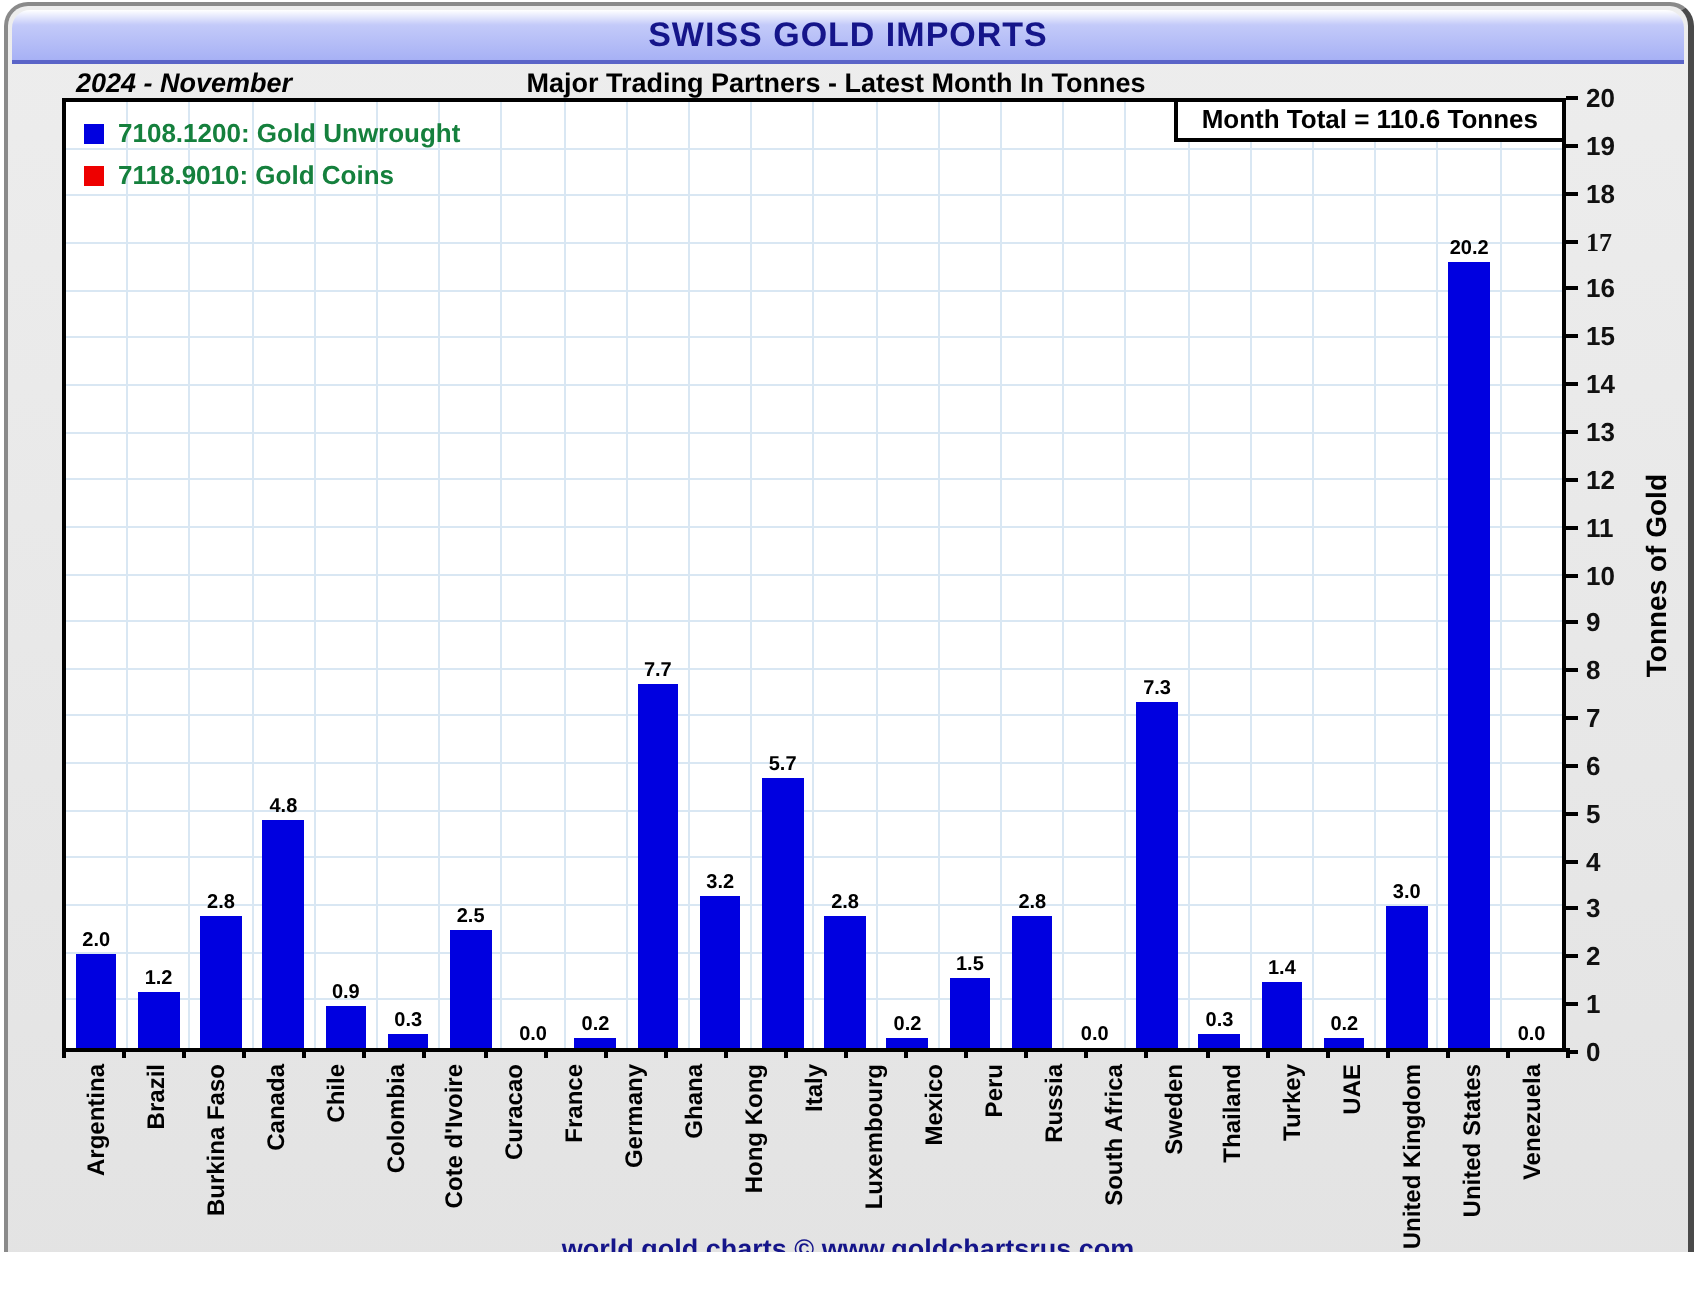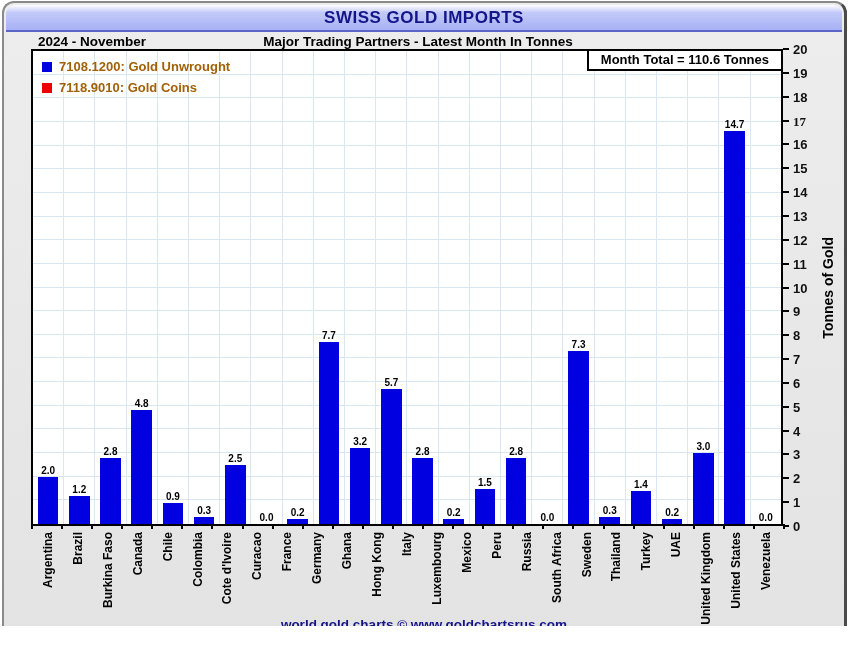--- a/index.html
+++ b/index.html
@@ -4,33 +4,33 @@
 <style>
   html,body{margin:0;padding:0;background:#fff;}
   .stage{position:relative;width:850px;height:626px;font-family:"Liberation Sans",sans-serif;overflow:hidden;}
   .frame{position:absolute;left:2px;top:1px;width:840px;height:638px;background:linear-gradient(180deg,#ededed,#e3e3e3);
          border:2px solid #8a8a8a;border-right:3px solid #4a4a4a;border-bottom:5px solid #161616;border-radius:12px;}
   .titlebar{position:absolute;left:2px;top:2px;right:2px;height:25px;border-radius:9px 9px 0 0;
             background:linear-gradient(180deg,#ffffff 0%,#c3caf9 30%,#a7b1f5 100%);
             border-bottom:2px solid #5a64c8;display:flex;align-items:center;justify-content:center;}
   .titlebar .t{font-size:17px;font-weight:bold;color:#15158a;letter-spacing:.5px;}
   .subrow{position:absolute;left:28px;right:40px;top:31px;height:15px;}
-  .sub-left{position:absolute;left:6px;top:0;font-size:13.5px;font-weight:bold;color:#000;}
+  .sub-left{position:absolute;left:6px;top:0;font-size:13.5px;font-weight:bold;color:#000;font-style:italic;}
   .sub-center{position:absolute;left:0;right:0;top:0;text-align:center;font-size:13.5px;font-weight:bold;color:#000;}
   .plot{position:absolute;left:27px;top:46px;width:748px;height:473px;background:#fff;border:2px solid #000;}
   .hgrid{position:absolute;left:0;right:0;height:1px;background:#d9e7f3;}
   .bars{position:absolute;left:0;top:0;width:100%;height:100%;display:flex;align-items:flex-end;}
   .slot{flex:1 1 0;height:100%;display:flex;flex-direction:column;align-items:center;justify-content:flex-end;position:relative;}
   .slot.gl{border-left:1px solid #d9e7f3;}
   .bval{font-size:10px;font-weight:bold;color:#000;line-height:11px;margin-bottom:1px;white-space:nowrap;}
   .bar{width:68%;background:#0000e0;}
   .legend{position:absolute;left:9px;top:5px;}
   .lrow{display:flex;align-items:center;height:21px;}
   .lsw{width:10px;height:10px;margin-right:7px;}
-  .ltx{font-size:13px;font-weight:bold;color:#a16207;white-space:nowrap;}
+  .ltx{font-size:13px;font-weight:bold;color:#15803d;white-space:nowrap;}
   .mtotal{position:absolute;top:0;right:0;background:#fff;border-left:2px solid #000;border-bottom:2px solid #000;
           padding:1px 12px 2px 12px;font-size:13px;font-weight:bold;color:#000;white-space:nowrap;}
   .yaxis{position:absolute;left:779px;top:46px;width:40px;height:477px;}
   .ytick{position:absolute;left:0;width:6px;height:2px;background:#000;transform:translateY(1px);}
   .ylab{position:absolute;left:10px;transform:translateY(50%);font-size:13px;font-weight:600;color:#111;line-height:13px;}
   .yaxis-title{position:absolute;left:812px;top:46px;height:477px;width:24px;display:flex;align-items:center;justify-content:center;}
   .yaxis-title span{writing-mode:vertical-rl;text-orientation:mixed;transform:rotate(180deg);font-size:14px;font-weight:bold;color:#000;white-space:nowrap;}
   .xticks{position:absolute;left:27px;top:521px;width:752px;height:6px;}
   .xtick{position:absolute;top:0;width:2px;height:5px;background:#000;}
   .xlabels{position:absolute;left:29px;top:529px;width:748px;height:102px;display:flex;}
@@ -159,21 +159,21 @@
           </div>
           <div class="slot gl">
             <div class="bval">0.2</div>
             <div class="bar" style="height: 1%; background: rgb(0, 0, 224);"></div>
           </div>
           <div class="slot gl">
             <div class="bval">3.0</div>
             <div class="bar" style="height: 15%; background: rgb(0, 0, 224);"></div>
           </div>
           <div class="slot gl">
-            <div class="bval">14.7</div>
+            <div class="bval">20.2</div>
             <div class="bar" style="height: 83%; background: rgb(0, 0, 224);"></div>
           </div>
           <div class="slot gl">
             <div class="bval">0.0</div>
             <div class="bar" style="height: 0%; background: rgb(0, 0, 224);"></div>
           </div>
         </div>
       <div class="legend">
         <div class="lrow">
           <span class="lsw" style="background: rgb(0, 0, 224);"></span>

